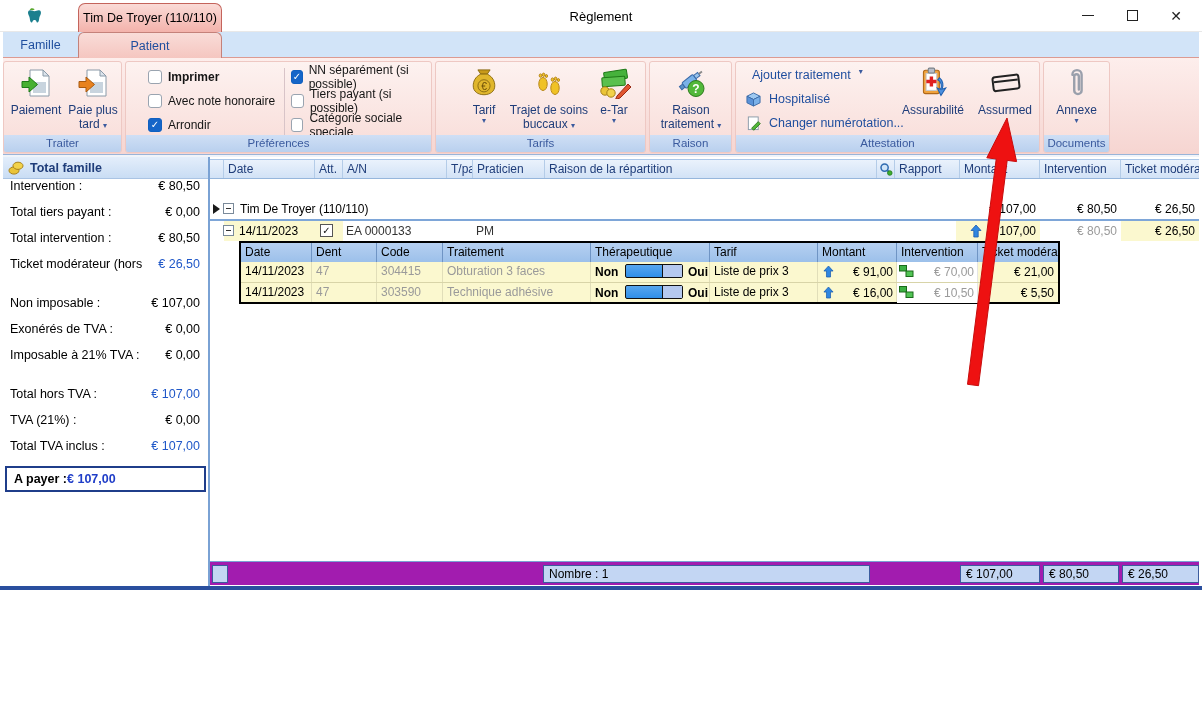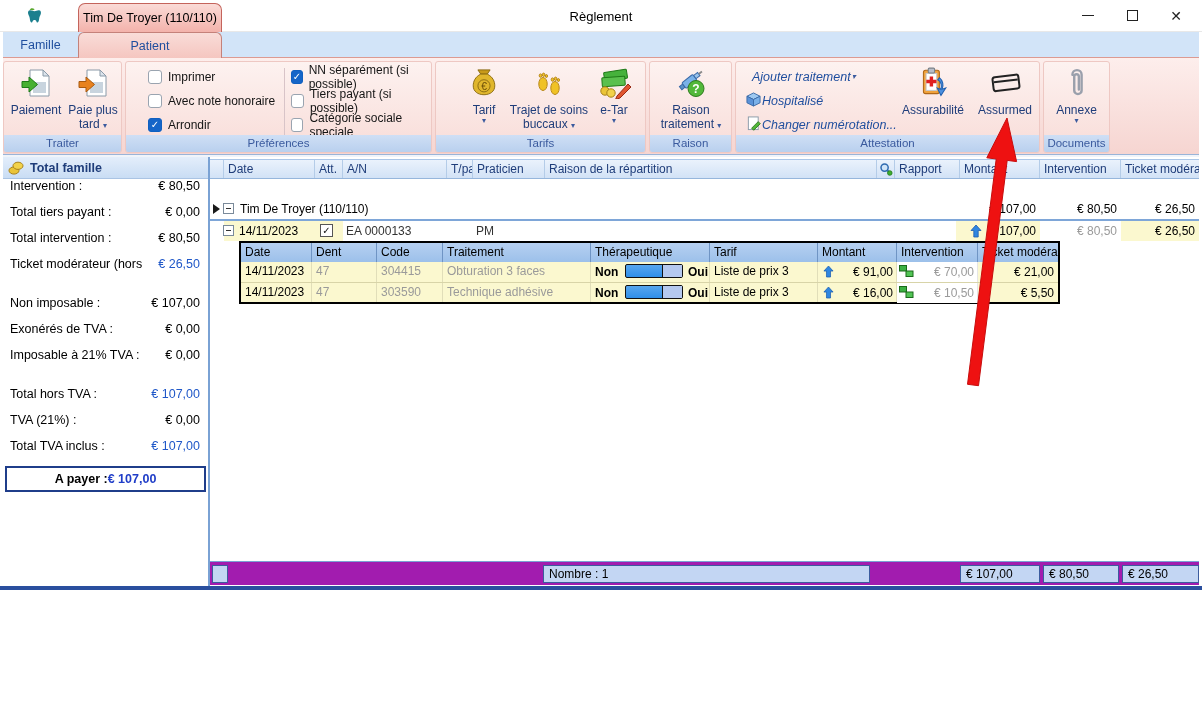--- a/index.html
+++ b/index.html
@@ -49,31 +49,31 @@
       color:#1f3d7a; font-size:12px; text-align:center; line-height:14px; cursor:default; }
   .bigbtn .icn { height:36px; display:flex; align-items:center; justify-content:center; margin-bottom:2px; }
   .drop { color:#3a5a9e; font-size:8px; line-height:8px; }
 
   .cbrow { position:absolute; display:flex; align-items:center; gap:6px; font-size:12px; color:#151515; height:16px; }
   .cb { width:14px; height:14px; border-radius:3px; border:1px solid #9aa4b0; background:#fff;
       display:flex; align-items:center; justify-content:center; font-size:10px; color:#fff; line-height:10px; }
   .cb.checked { background:#1565c8; border-color:#1060c0; }
   .vsep { position:absolute; width:1px; background:#d8c4c8; }
 
-  .smallitem { position:absolute; display:flex; align-items:center; gap:1px; color:#1f4e9e; font-size:12.5px; height:17px; cursor:default;font-style:italic; }
+  .smallitem { position:absolute; display:flex; gap:8px; color:#1f4e9e; font-size:12.5px; height:17px; cursor:default; }
 
   
   .sidebar { position:absolute; left:3px; top:157px; width:205px; bottom:4px; background:#fff; }
   .sb-header { height:22px; background:linear-gradient(#e4eefb,#c9ddf4); border-bottom:1px solid #aac4e4;
       display:flex; align-items:center; gap:6px; padding-left:5px; color:#1f3d7a; font-weight:bold; font-size:12.5px; }
   .sb-row { display:flex; justify-content:space-between; height:26px; padding:0 8px 0 7px; font-size:12.5px; }
   .sb-gap { height:13px; }
   .sb-val { text-align:right; }
   .v-blue { color:#2058c8; }
-  .apayer { margin:1px 2px 0 2px; height:26px; border:2px solid #1f3d8a; display:flex; justify-content:center;
+  .apayer { margin:1px 2px 0 2px; height:26px; border:2px solid #1f3d8a; display:flex; justify-content:flex-start;
       align-items:center; padding:0 7px; font-weight:bold; font-size:12.5px; }
   .apayer .sb-val { color:#1f3dc8; }
 
   
   .vline-main { position:absolute; left:208px; top:157px; width:2px; bottom:4px; background:#7aa2d4; }
   .hline-main { position:absolute; left:3px; right:3px; top:155px; height:2px; background:#f0f4fa; }
 
   
   .grid { position:absolute; left:210px; top:157px; width:989px; bottom:5px; background:#fff; }
   .ghead { position:absolute; left:0; top:2px; width:989px; height:20px;
@@ -165,21 +165,21 @@
             <path d="M2 14.5 h7 v-4.5 l8.5 7.5 -8.5 7.5 v-4.5 h-7 z" fill="#e8821e" stroke="#a85a10"></path>
           </svg>
         </span>
         <span>Paie plus</span>
         <span><span>tard</span> <span class="drop">▾</span></span>
       </div>
       <div class="rgroup-caption">Traiter</div>
     </div>
 
     <div class="rgroup g-pref">
-      <div class="cbrow" style="left:22px; top:7px;">
+      <div class="cbrow" style="left:22px; top:7px;font-weight:bold;">
           <span class="cb"></span>
           <span>Imprimer</span>
         </div>
       <div class="cbrow" style="left:22px; top:31px;">
           <span class="cb"></span>
           <span>Avec note honoraire</span>
         </div>
       <div class="cbrow" style="left:22px; top:55px;">
           <span class="cb checked">✓</span>
           <span>Arrondir</span>

